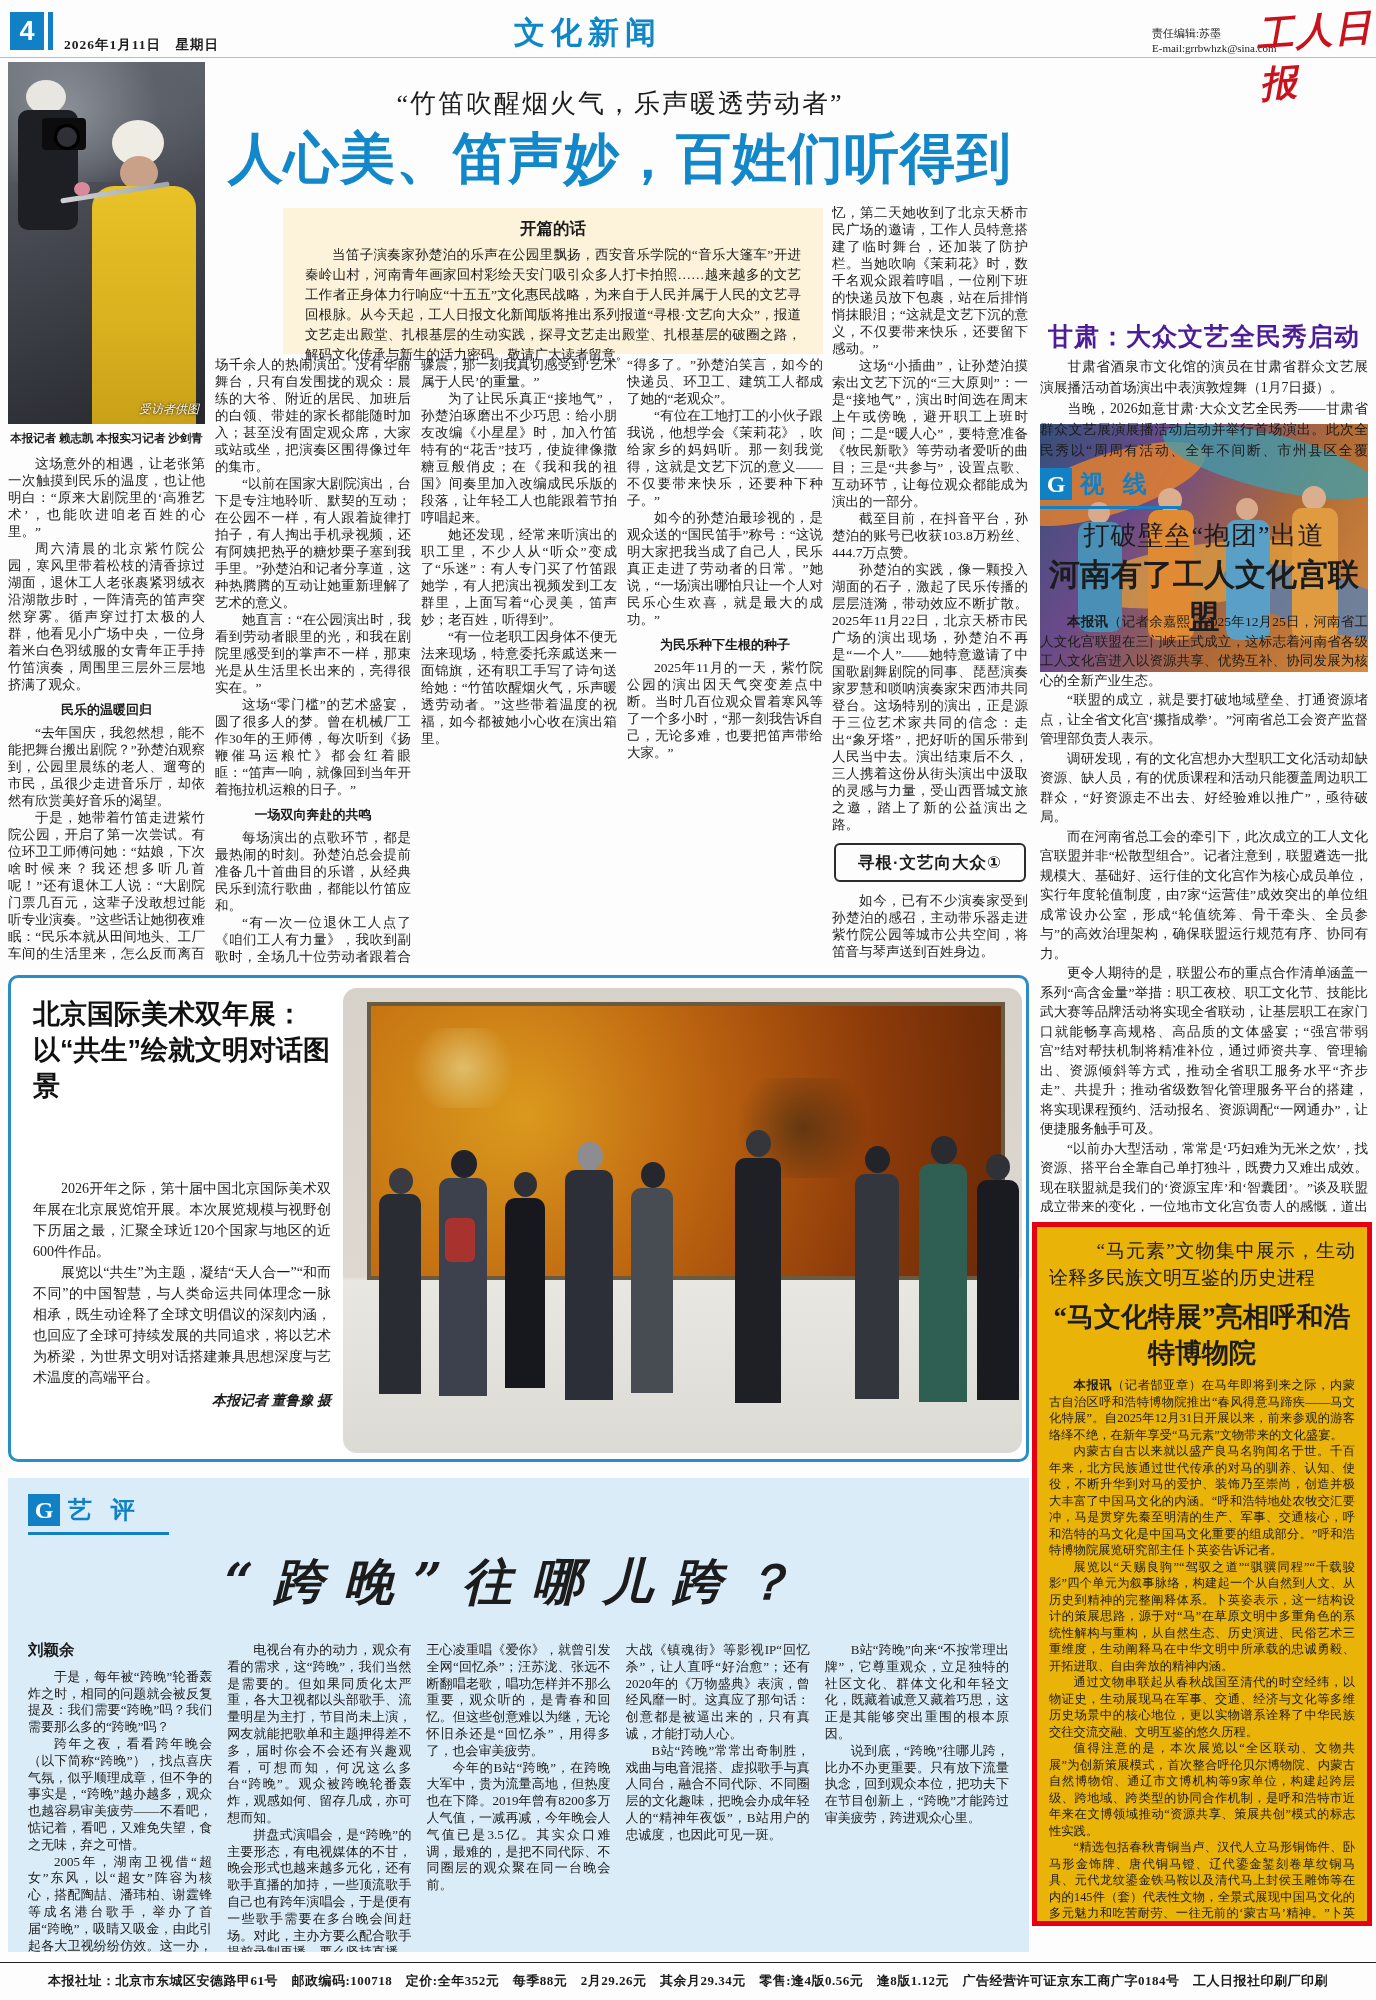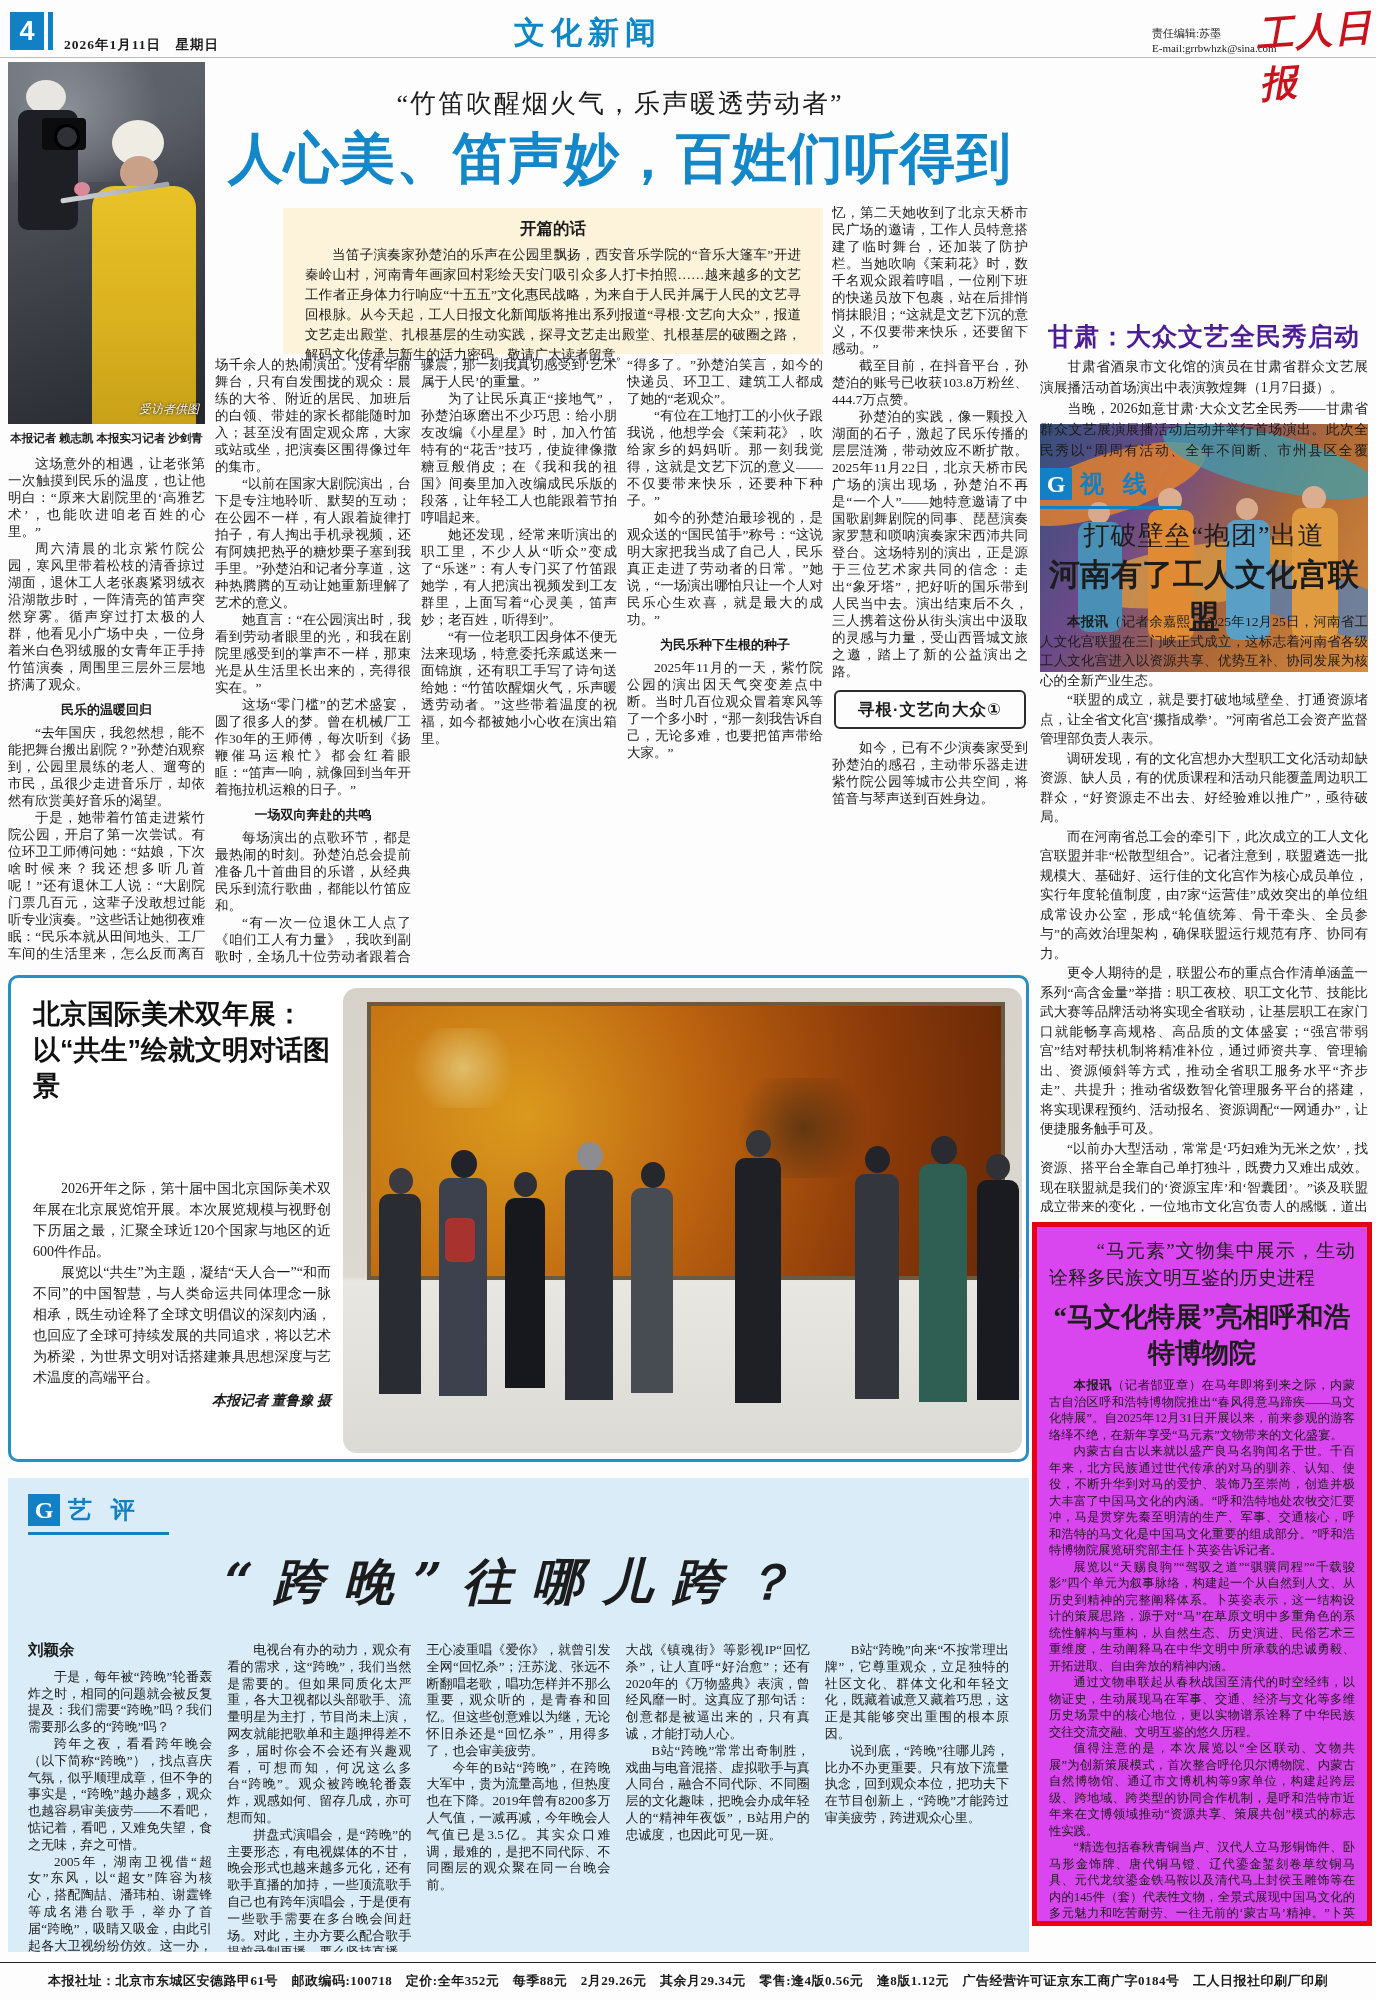--- a/index.html
+++ b/index.html
@@ -41,21 +41,21 @@
                   color:#4c1d95;text-align:center;letter-spacing:1px;}
   .rc-body{font-size:13.8px;line-height:21px;overflow:hidden;}
   .gbadge{display:inline-flex;align-items:center;gap:8px;border-bottom:3px solid #1180c4;padding:0 28px 6px 0;}
   .gbox{background:#1180c4;color:#fff;width:32px;height:32px;display:flex;align-items:center;justify-content:center;
         font-size:24px;font-weight:bold;font-family:"Liberation Serif","DejaVu Serif",serif;}
   .glabel{color:#1180c4;font-weight:bold;font-size:24px;letter-spacing:6px;font-family:"Liberation Sans","DejaVu Sans",sans-serif;}
   .henan-kicker{font-size:26px;text-align:center;letter-spacing:1px;}
   .henan-headline{font-size:31px;font-weight:900;text-align:center;letter-spacing:0px;}
   .henan-body{font-size:13.5px;line-height:19.5px;overflow:hidden;}
   
-  .redbox{border:5px solid #e60012;box-sizing:border-box;padding:10px 12px;overflow:hidden;background:#d946ef;}
+  .redbox{border:5px solid #e60012;box-sizing:border-box;padding:10px 12px;overflow:hidden;background:#eab308;}
   .horse-kicker{font-size:19px;line-height:27px;text-align:justify;text-indent:2.5em;margin:0;}
   .horse-headline{font-size:27px;font-weight:900;text-align:center;margin:8px 0 6px 0;}
   .horse-body{font-size:12.3px;line-height:16.5px;overflow:hidden;}
   
   .bien-box{border:3px solid #2a8ec6;border-radius:10px;box-sizing:border-box;background:#fff;overflow:hidden;}
   .bien-headline{font-family:"Liberation Sans","DejaVu Sans",sans-serif;font-weight:900;font-size:27px;line-height:36px;color:#111;}
   .bien-body{font-size:14px;line-height:21px;}
   
   .yiping-box{background:#d9ecf7;box-sizing:border-box;overflow:hidden;}
   .yiping-headline{font-size:50px;font-weight:900;font-style:italic;text-align:center;letter-spacing:20px;
@@ -154,20 +154,21 @@
       </div>
     <div class="subhead">为民乐种下生根的种子</div>
     <div>
         <p class="para">2025年11月的一天，紫竹院公园的演出因天气突变差点中断。当时几百位观众冒着寒风等了一个多小时，“那一刻我告诉自己，无论多难，也要把笛声带给大家。”</p>
       </div>
   </div>
 
   <div class="abs bodytext" style="left:832px;top:204px;width:196px;height:760px;">
     <div class="cont">
         <p class="para">忆，第二天她收到了北京天桥市民广场的邀请，工作人员特意搭建了临时舞台，还加装了防护栏。当她吹响《茉莉花》时，数千名观众跟着哼唱，一位刚下班的快递员放下包裹，站在后排悄悄抹眼泪；“这就是文艺下沉的意义，不仅要带来快乐，还要留下感动。”</p>
+        <p class="para">这场“小插曲”，让孙楚泊摸索出文艺下沉的“三大原则”：一是“接地气”，演出时间选在周末上午或傍晚，避开职工上班时间；二是“暖人心”，要特意准备《牧民新歌》等劳动者爱听的曲目；三是“共参与”，设置点歌、互动环节，让每位观众都能成为演出的一部分。</p>
         <p class="para">截至目前，在抖音平台，孙楚泊的账号已收获103.8万粉丝、444.7万点赞。</p>
         <p class="para">孙楚泊的实践，像一颗投入湖面的石子，激起了民乐传播的层层涟漪，带动效应不断扩散。2025年11月22日，北京天桥市民广场的演出现场，孙楚泊不再是“一个人”——她特意邀请了中国歌剧舞剧院的同事、琵琶演奏家罗慧和唢呐演奏家宋西沛共同登台。这场特别的演出，正是源于三位艺术家共同的信念：走出“象牙塔”，把好听的国乐带到人民当中去。演出结束后不久，三人携着这份从街头演出中汲取的灵感与力量，受山西晋城文旅之邀，踏上了新的公益演出之路。</p>
       </div>
     <div class="series-badge">寻根·文艺向大众①</div>
     <div>
         <p class="para">如今，已有不少演奏家受到孙楚泊的感召，主动带乐器走进紫竹院公园等城市公共空间，将笛音与琴声送到百姓身边。</p>
       </div>
   </div>
 
   <div class="abs photo" style="left:1040px;top:62px;width:328px;height:248px;background:linear-gradient(120deg,#35507a 0%,#6b4a8a 30%,#b06a35 65%,#d88c3f 100%);">

